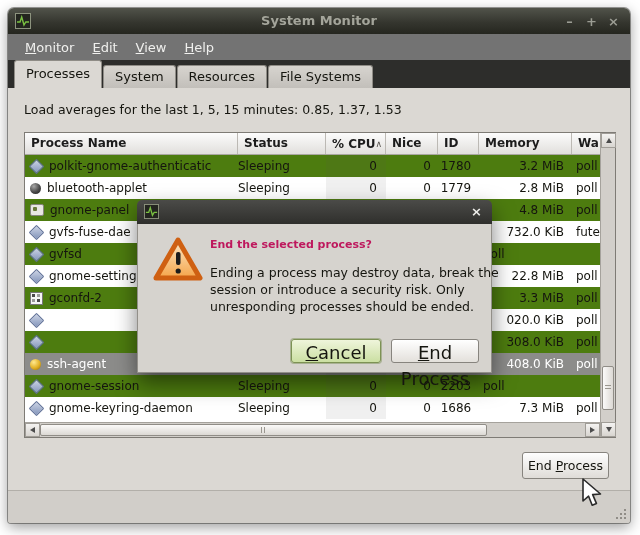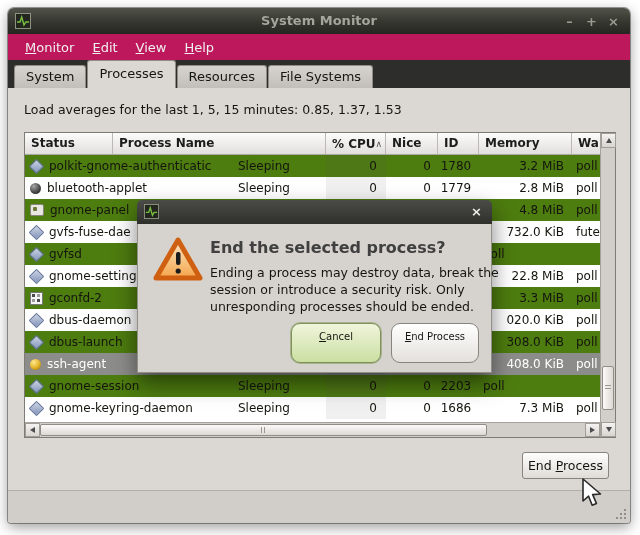--- a/index.html
+++ b/index.html
@@ -11,21 +11,21 @@
           border-radius:6px 6px 3px 3px;
           box-shadow:0 0 0 1px rgba(40,40,35,.45),0 4px 14px rgba(0,0,0,.40);}
   .titlebar{position:absolute;left:0;top:0;right:0;height:26px;
             background:linear-gradient(#51534a,#35362f 55%,#25261f);border-radius:6px 6px 0 0;}
   .app-icon{position:absolute;left:7px;top:5px;width:16px;height:16px;}
   .wtitle{position:absolute;left:0;right:0;top:0;line-height:26px;text-align:center;
           font-weight:bold;font-size:13px;color:#a4a59b;}
   .win-controls{position:absolute;right:10px;top:0;height:26px;display:flex;gap:9px;align-items:center;}
   .win-btn{color:#9b9c93;font-weight:bold;font-size:13px;width:13px;text-align:center;}
 
-  .menubar{position:absolute;left:0;top:26px;right:0;height:26px;background:#be185d;
+  .menubar{position:absolute;left:0;top:26px;right:0;height:26px;background:#737373;
            display:flex;align-items:center;padding-left:8px;}
   .menu-item{color:#f0f0ee;font-size:13px;padding:3px 9px;white-space:nowrap;}
 
   .tabstrip{position:absolute;left:0;top:52px;right:0;height:28px;background:#2d2d2b;
             display:flex;align-items:flex-end;padding-left:6px;}
   .tab{font-size:13px;color:#15150f;padding:0 11px;height:23px;line-height:22px;
        background:linear-gradient(#d7d4cf,#c2bfba);border:1px solid #8f8c86;border-bottom:none;
        border-radius:3px 3px 0 0;margin-right:1px;box-sizing:border-box;white-space:nowrap;}
   .tab.active{height:28px;line-height:26px;background:#dbd8d3;position:relative;z-index:2;}
 
@@ -101,24 +101,24 @@
   
   .dialog{position:absolute;left:137px;top:200px;width:355px;height:173px;z-index:50;
           border-radius:5px 5px 2px 2px;box-shadow:0 10px 22px rgba(0,0,0,.5);}
   .dialog-titlebar{position:absolute;left:0;top:0;right:0;height:24px;
           background:linear-gradient(#4b4b48,#2f2f2c);border-radius:5px 5px 0 0;}
   .dialog-titlebar .app-icon{left:7px;top:4px;width:15px;height:15px;}
   .dlg-close{position:absolute;right:10px;top:0;line-height:24px;color:#ededea;font-weight:bold;font-size:13px;}
   .dialog-body{position:absolute;left:0;top:24px;right:0;bottom:0;background:#d6d3ce;
           border:1px solid #928f89;border-top:none;box-sizing:border-box;}
   .warn-icon{position:absolute;left:14px;top:12px;}
-  .dlg-heading{position:absolute;left:72px;top:14px;font-size:16px;font-weight:bold;color:#404040;}
+  .dlg-heading{position:absolute;left:72px;top:14px;font-size:11px;font-weight:bold;color:#be185d;}
   .dlg-text{position:absolute;left:72px;top:40px;width:292px;font-size:12.5px;line-height:17px;}
   .dlg-buttons{position:absolute;right:12px;bottom:9px;display:flex;gap:10px;}
-  .btn{height:40px;font-size:10px;line-height:26px;border-radius:9px;box-sizing:border-box;text-align:center;}
+  .btn{height:24px;font-size:18px;line-height:26px;border-radius:3px;box-sizing:border-box;text-align:center;}
   .btn-cancel{width:90px;background:linear-gradient(#eff5db,#cbdfa2);border:1px solid #7d9254;
               box-shadow:0 0 0 1px #a9b193;}
   .btn-end{width:88px;background:linear-gradient(#ffffff,#e3e0db);border:1px solid #87847e;}
 
   .cursor{position:absolute;left:580px;top:478px;z-index:100;pointer-events:none;}
   u{text-decoration:underline;}
 </style>
 </head>
 <body>
 
@@ -140,32 +140,32 @@
     </div>
 
     <div class="menubar" id="menubar">
         <span class="menu-item"><u>M</u>onitor</span>
         <span class="menu-item"><u>E</u>dit</span>
         <span class="menu-item"><u>V</u>iew</span>
         <span class="menu-item"><u>H</u>elp</span>
       </div>
 
     <div class="tabstrip" id="tabstrip">
+        <div class="tab active">Processes</div>
         <div class="tab">System</div>
-        <div class="tab active">Processes</div>
         <div class="tab">Resources</div>
         <div class="tab">File Systems</div>
       </div>
 
     <div class="load-text">Load averages for the last 1, 5, 15 minutes: 0.85, 1.37, 1.53</div>
 
     <div class="table-frame">
       <div class="thead">
+        <div class="th c-name">Process Name</div>
         <div class="th c-status">Status</div>
-        <div class="th c-name">Process Name</div>
         <div class="th c-cpu">
           <span>% CPU</span>
           <span class="sort-caret">∧</span>
         </div>
         <div class="th c-nice">Nice</div>
         <div class="th c-id">ID</div>
         <div class="th c-mem">Memory</div>
         <div class="th c-wait">Wai</div>
       </div>
 
@@ -249,33 +249,31 @@
             <div class="td c-status"></div>
             <div class="td c-cpu"></div>
             <div class="td c-nice"></div>
             <div class="td c-id"></div>
             <div class="td c-mem">3.3 MiB</div>
             <div class="td c-wait">poll</div>
           </div>
           <div class="row">
             <div class="td c-name">
               <span class="ic ic-diamond"></span>
-              <span>dbus-daemon</span>
             </div>
             <div class="td c-status"></div>
             <div class="td c-cpu"></div>
             <div class="td c-nice"></div>
             <div class="td c-id"></div>
             <div class="td c-mem">020.0 KiB</div>
             <div class="td c-wait">poll</div>
           </div>
           <div class="row stripe">
             <div class="td c-name">
               <span class="ic ic-diamond"></span>
-              <span>dbus-launch</span>
             </div>
             <div class="td c-status"></div>
             <div class="td c-cpu"></div>
             <div class="td c-nice"></div>
             <div class="td c-id"></div>
             <div class="td c-mem">308.0 KiB</div>
             <div class="td c-wait">poll</div>
           </div>
           <div class="row selected">
             <div class="td c-name">

